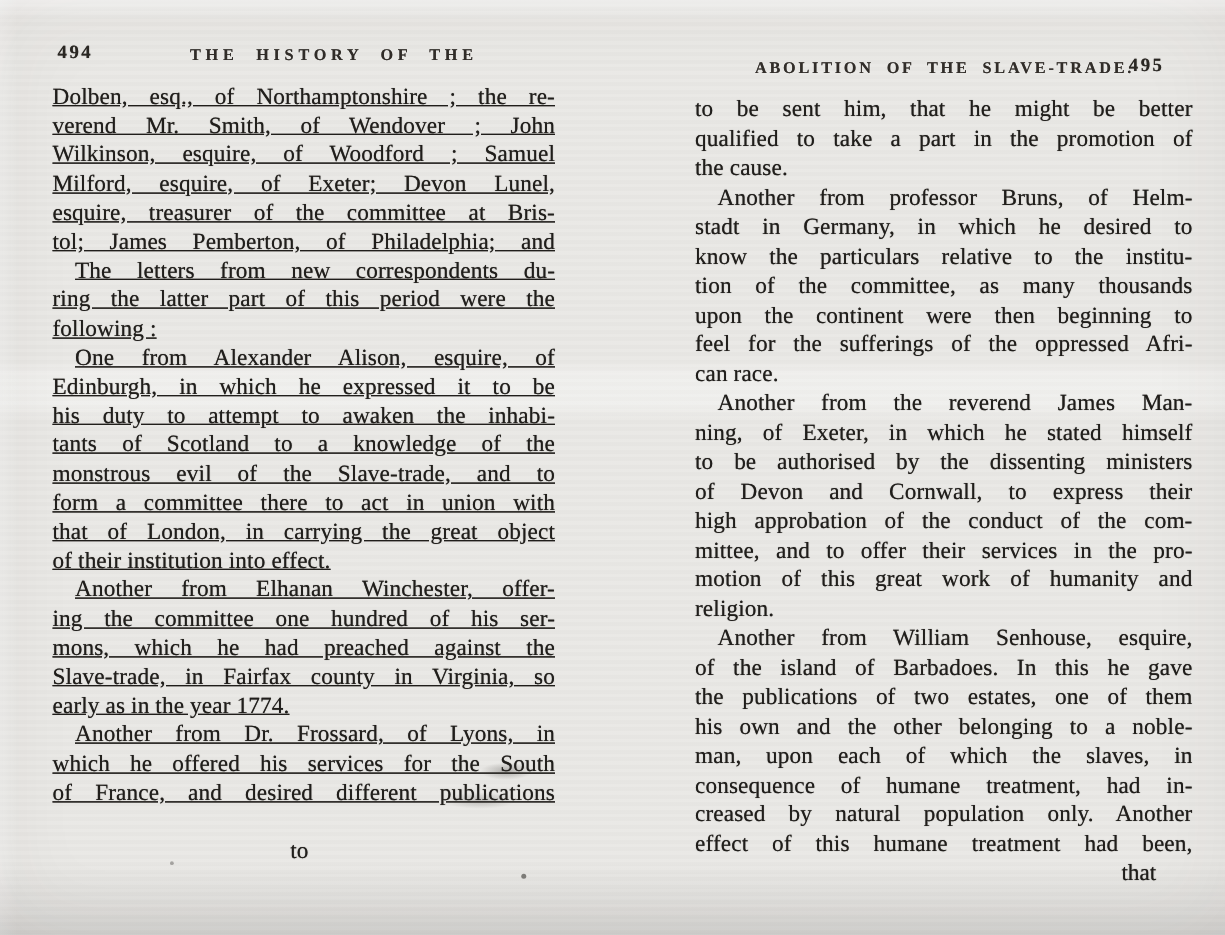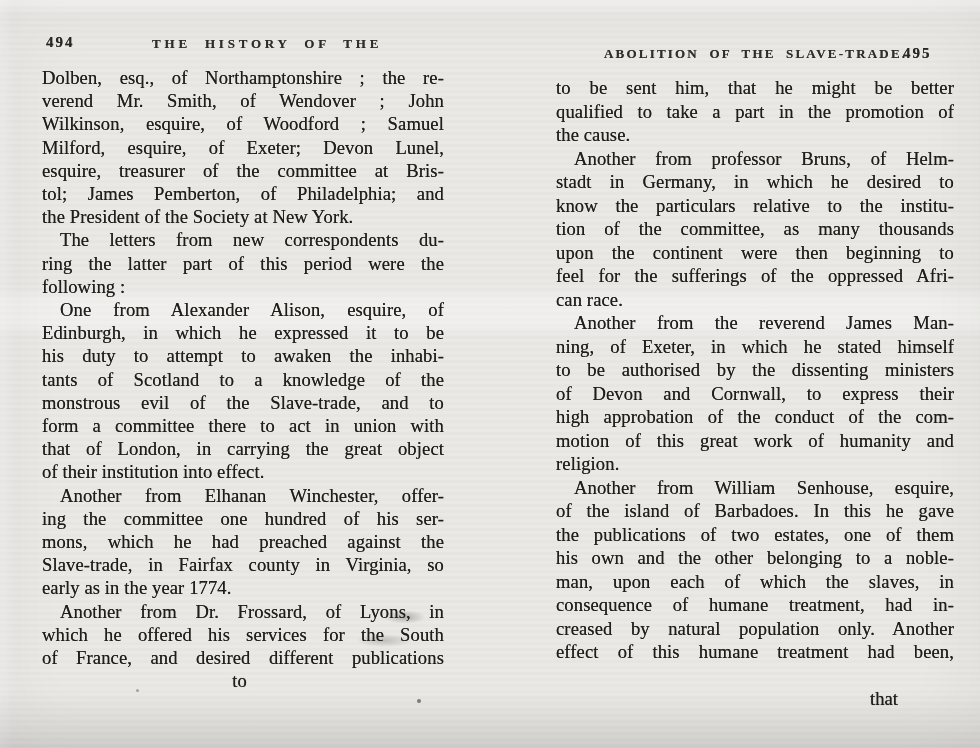--- a/index.html
+++ b/index.html
@@ -38,38 +38,38 @@
   .head-right { left: 604px; top: 46px; letter-spacing: 2.2px; word-spacing: 5px; }
 
   
   .column {
     position: absolute;
     font-size: 18.6px;
     color: #201e1b;
     text-shadow: 0 0 .6px rgba(32,30,27,.8);
     letter-spacing: .1px;
   }
-  .column-left  { left: 42px;  top: 66px; width: 402px; line-height: 23.2px; }
+  .column-left  { left: 42px;  top: 66px; width: 402px; line-height: 23.2px; text-decoration: underline; }
   .column-right { left: 543px; top: 76px; width: 398px; line-height: 23.5px; margin-left: 13px; }
 
   .line { text-align: justify; text-align-last: justify; }
   .l-open   { }
   .l-body   { }
   .l-indent { padding-left: 18px; }
   .l-end    { text-align: right; text-align-last: left; }
 
   .catch {
     position: absolute;
     font-size: 18.6px;
     color: #201e1b;
     text-shadow: 0 0 .7px rgba(32,30,27,.85);
     text-align: right;
   }
   .catch-left  { left: 42px;  top: 670px; width: 402px; padding-right: 7px;  box-sizing: border-box; text-align: center; }
-  .catch-right { left: 510px; top: 688px; width: 398px; padding-right: 10px; box-sizing: border-box; }
+  .catch-right { left: 537px; top: 688px; width: 398px; padding-right: 10px; box-sizing: border-box; }
 
   
   .smudge { position: absolute; pointer-events: none; }
   .smudge-1 { left: 384px; top: 610px; width: 42px; height: 14px;
     background: radial-gradient(ellipse at 50% 50%, rgba(45,42,38,.30), rgba(45,42,38,0) 70%); }
   .smudge-2 { left: 356px; top: 634px; width: 56px; height: 13px;
     background: radial-gradient(ellipse at 50% 50%, rgba(45,42,38,.22), rgba(45,42,38,0) 72%); }
   .speck-1 { left: 417px; top: 699px; width: 4px; height: 4px; border-radius: 50%;
     background: rgba(40,38,34,.55); }
   .speck-2 { left: 136px; top: 689px; width: 3px; height: 3px; border-radius: 50%;
@@ -87,21 +87,20 @@
   <section>
     <div class="folio folio-left">494</div>
     <div class="head head-left">THE HISTORY OF THE</div>
     <div class="column column-left">
         <div class="line l-open">Dolben, esq., of Northamptonshire ; the re-</div>
         <div class="line l-body">verend Mr. Smith, of Wendover ; John</div>
         <div class="line l-body">Wilkinson, esquire, of Woodford ; Samuel</div>
         <div class="line l-body">Milford, esquire, of Exeter; Devon Lunel,</div>
         <div class="line l-body">esquire, treasurer of the committee at Bris-</div>
         <div class="line l-body">tol; James Pemberton, of Philadelphia; and</div>
-        <div class="line l-end">the President of the Society at New York.</div>
         <div class="line l-indent">The letters from new correspondents du-</div>
         <div class="line l-body">ring the latter part of this period were the</div>
         <div class="line l-end">following :</div>
         <div class="line l-indent">One from Alexander Alison, esquire, of</div>
         <div class="line l-body">Edinburgh, in which he expressed it to be</div>
         <div class="line l-body">his duty to attempt to awaken the inhabi-</div>
         <div class="line l-body">tants of Scotland to a knowledge of the</div>
         <div class="line l-body">monstrous evil of the Slave-trade, and to</div>
         <div class="line l-body">form a committee there to act in union with</div>
         <div class="line l-body">that of London, in carrying the great object</div>
@@ -130,20 +129,21 @@
         <div class="line l-body">know the particulars relative to the institu-</div>
         <div class="line l-body">tion of the committee, as many thousands</div>
         <div class="line l-body">upon the continent were then beginning to</div>
         <div class="line l-body">feel for the sufferings of the oppressed Afri-</div>
         <div class="line l-end">can race.</div>
         <div class="line l-indent">Another from the reverend James Man-</div>
         <div class="line l-body">ning, of Exeter, in which he stated himself</div>
         <div class="line l-body">to be authorised by the dissenting ministers</div>
         <div class="line l-body">of Devon and Cornwall, to express their</div>
         <div class="line l-body">high approbation of the conduct of the com-</div>
+        <div class="line l-body">mittee, and to offer their services in the pro-</div>
         <div class="line l-body">motion of this great work of humanity and</div>
         <div class="line l-end">religion.</div>
         <div class="line l-indent">Another from William Senhouse, esquire,</div>
         <div class="line l-body">of the island of Barbadoes.  In this he gave</div>
         <div class="line l-body">the publications of two estates, one of them</div>
         <div class="line l-body">his own and the other belonging to a noble-</div>
         <div class="line l-body">man, upon each of which the slaves, in</div>
         <div class="line l-body">consequence of humane treatment, had in-</div>
         <div class="line l-body">creased by natural population only.  Another</div>
         <div class="line l-body">effect of this humane treatment had been,</div>

